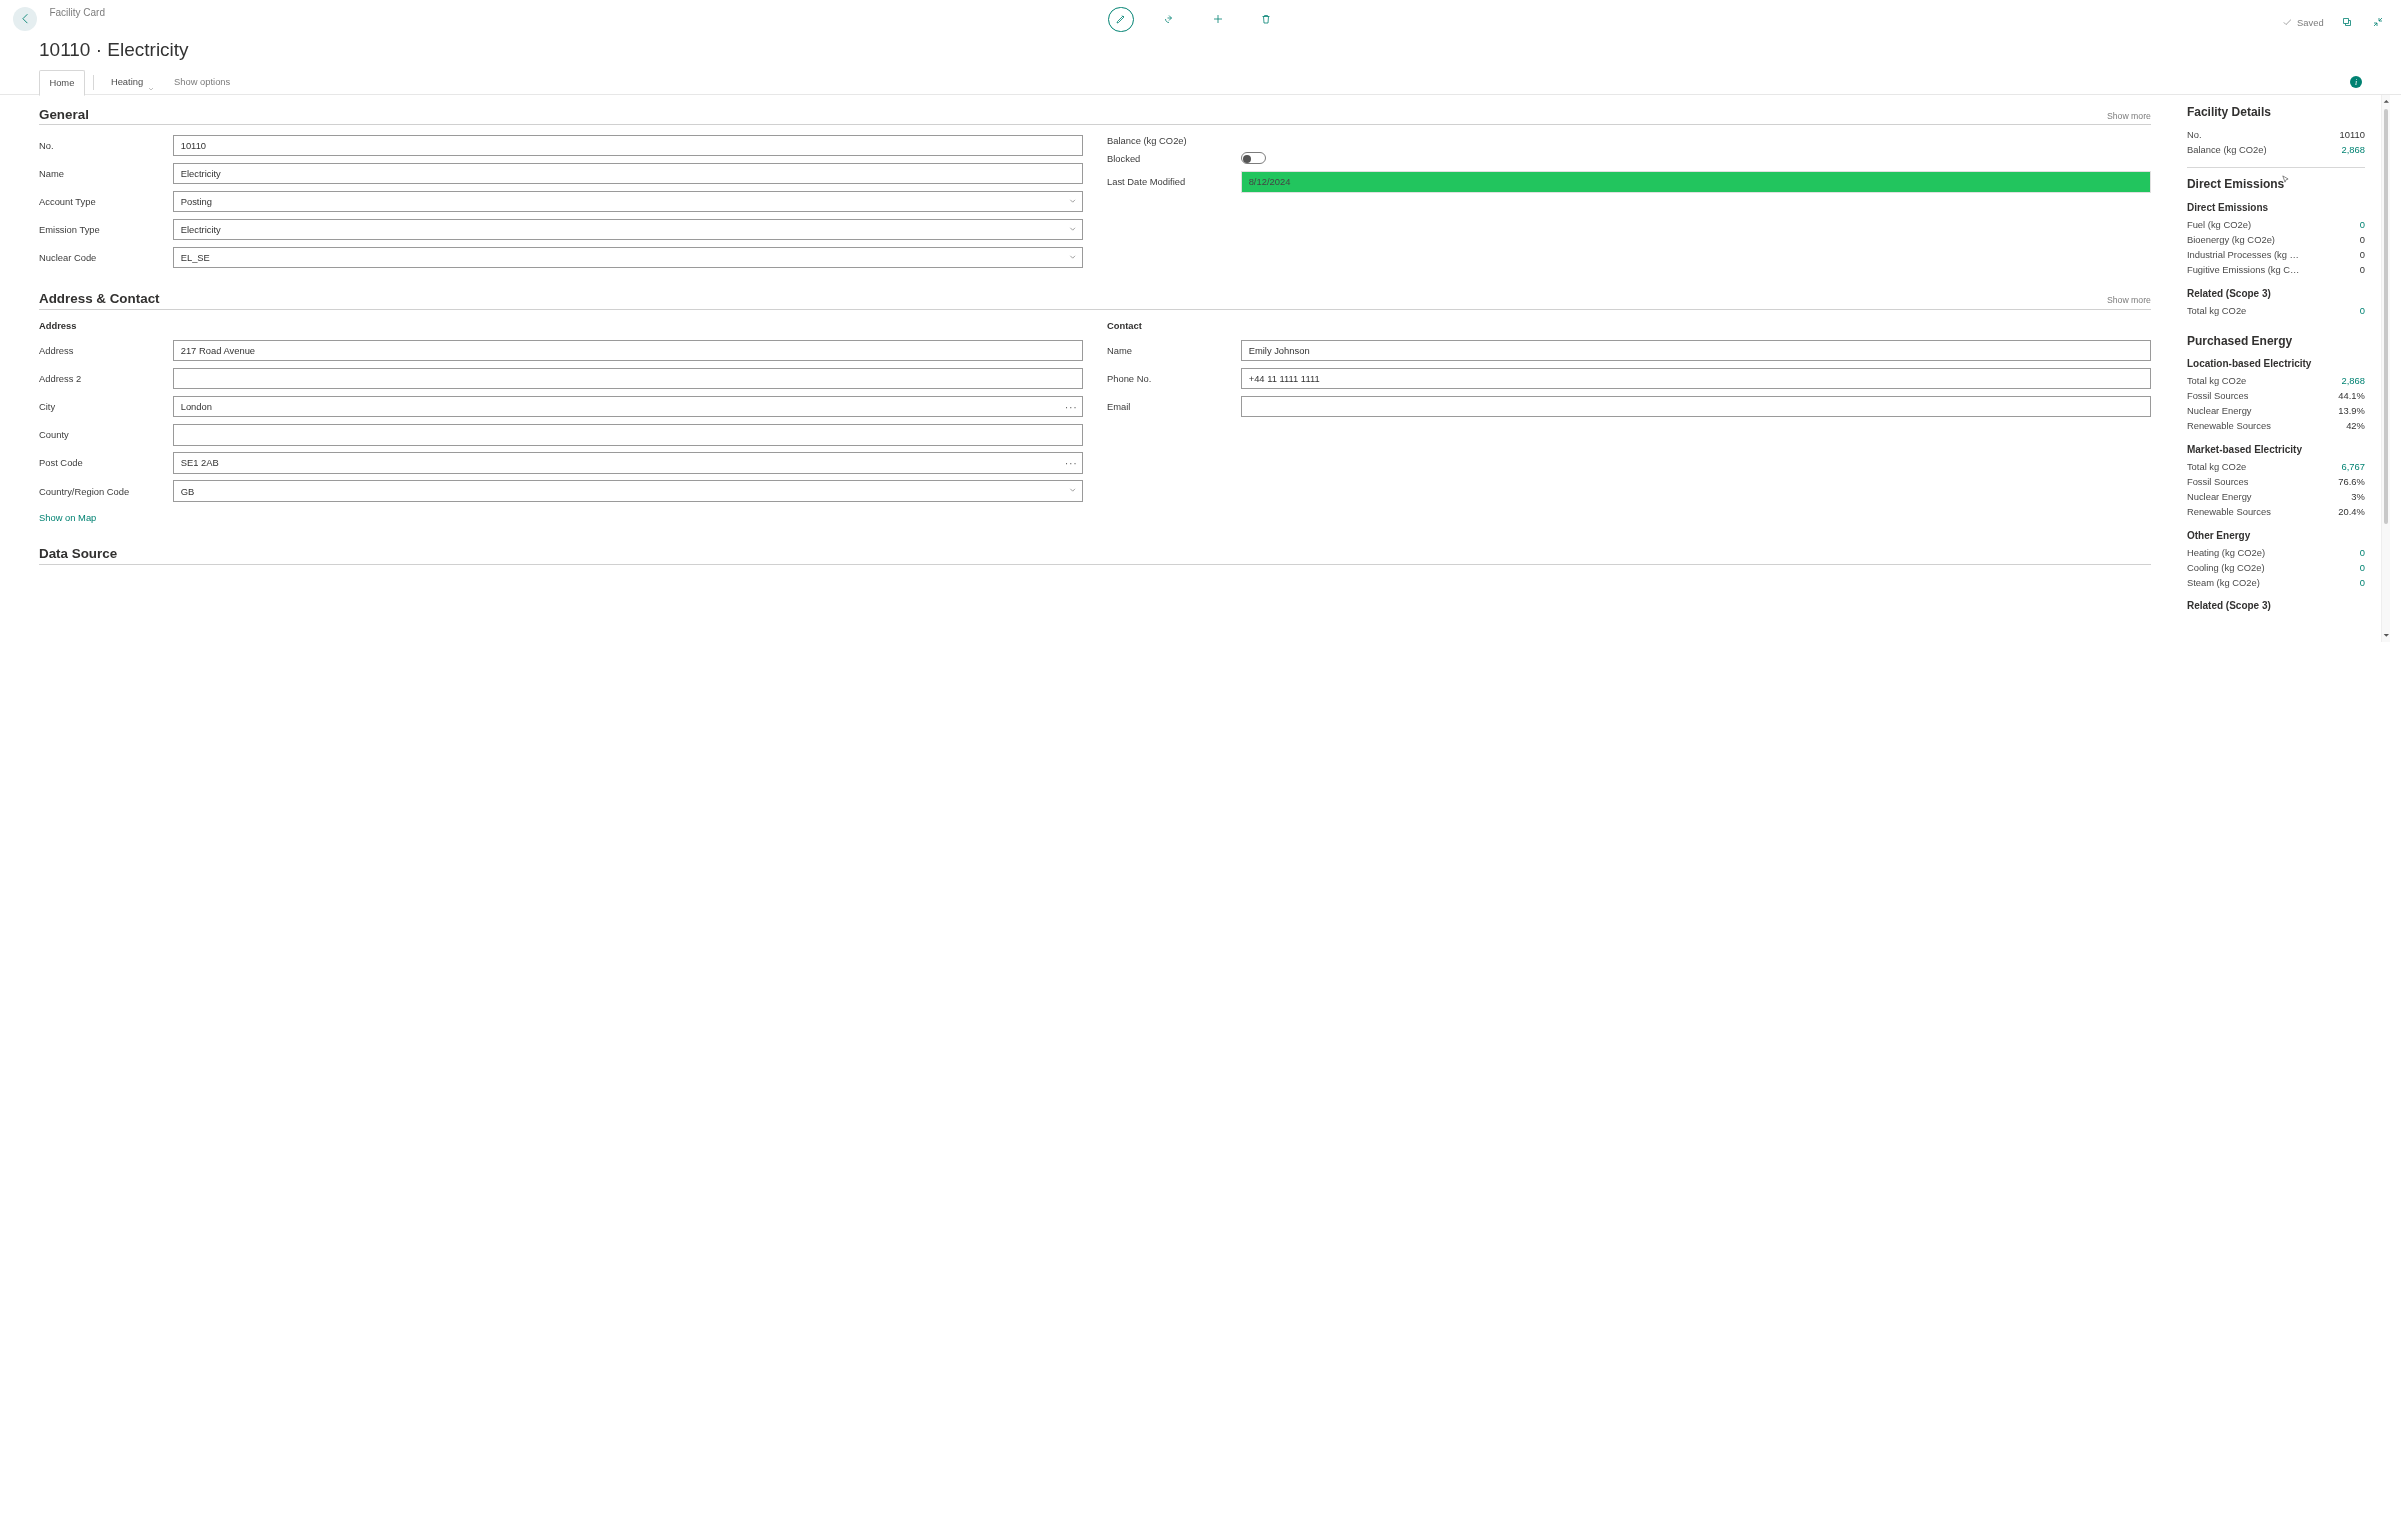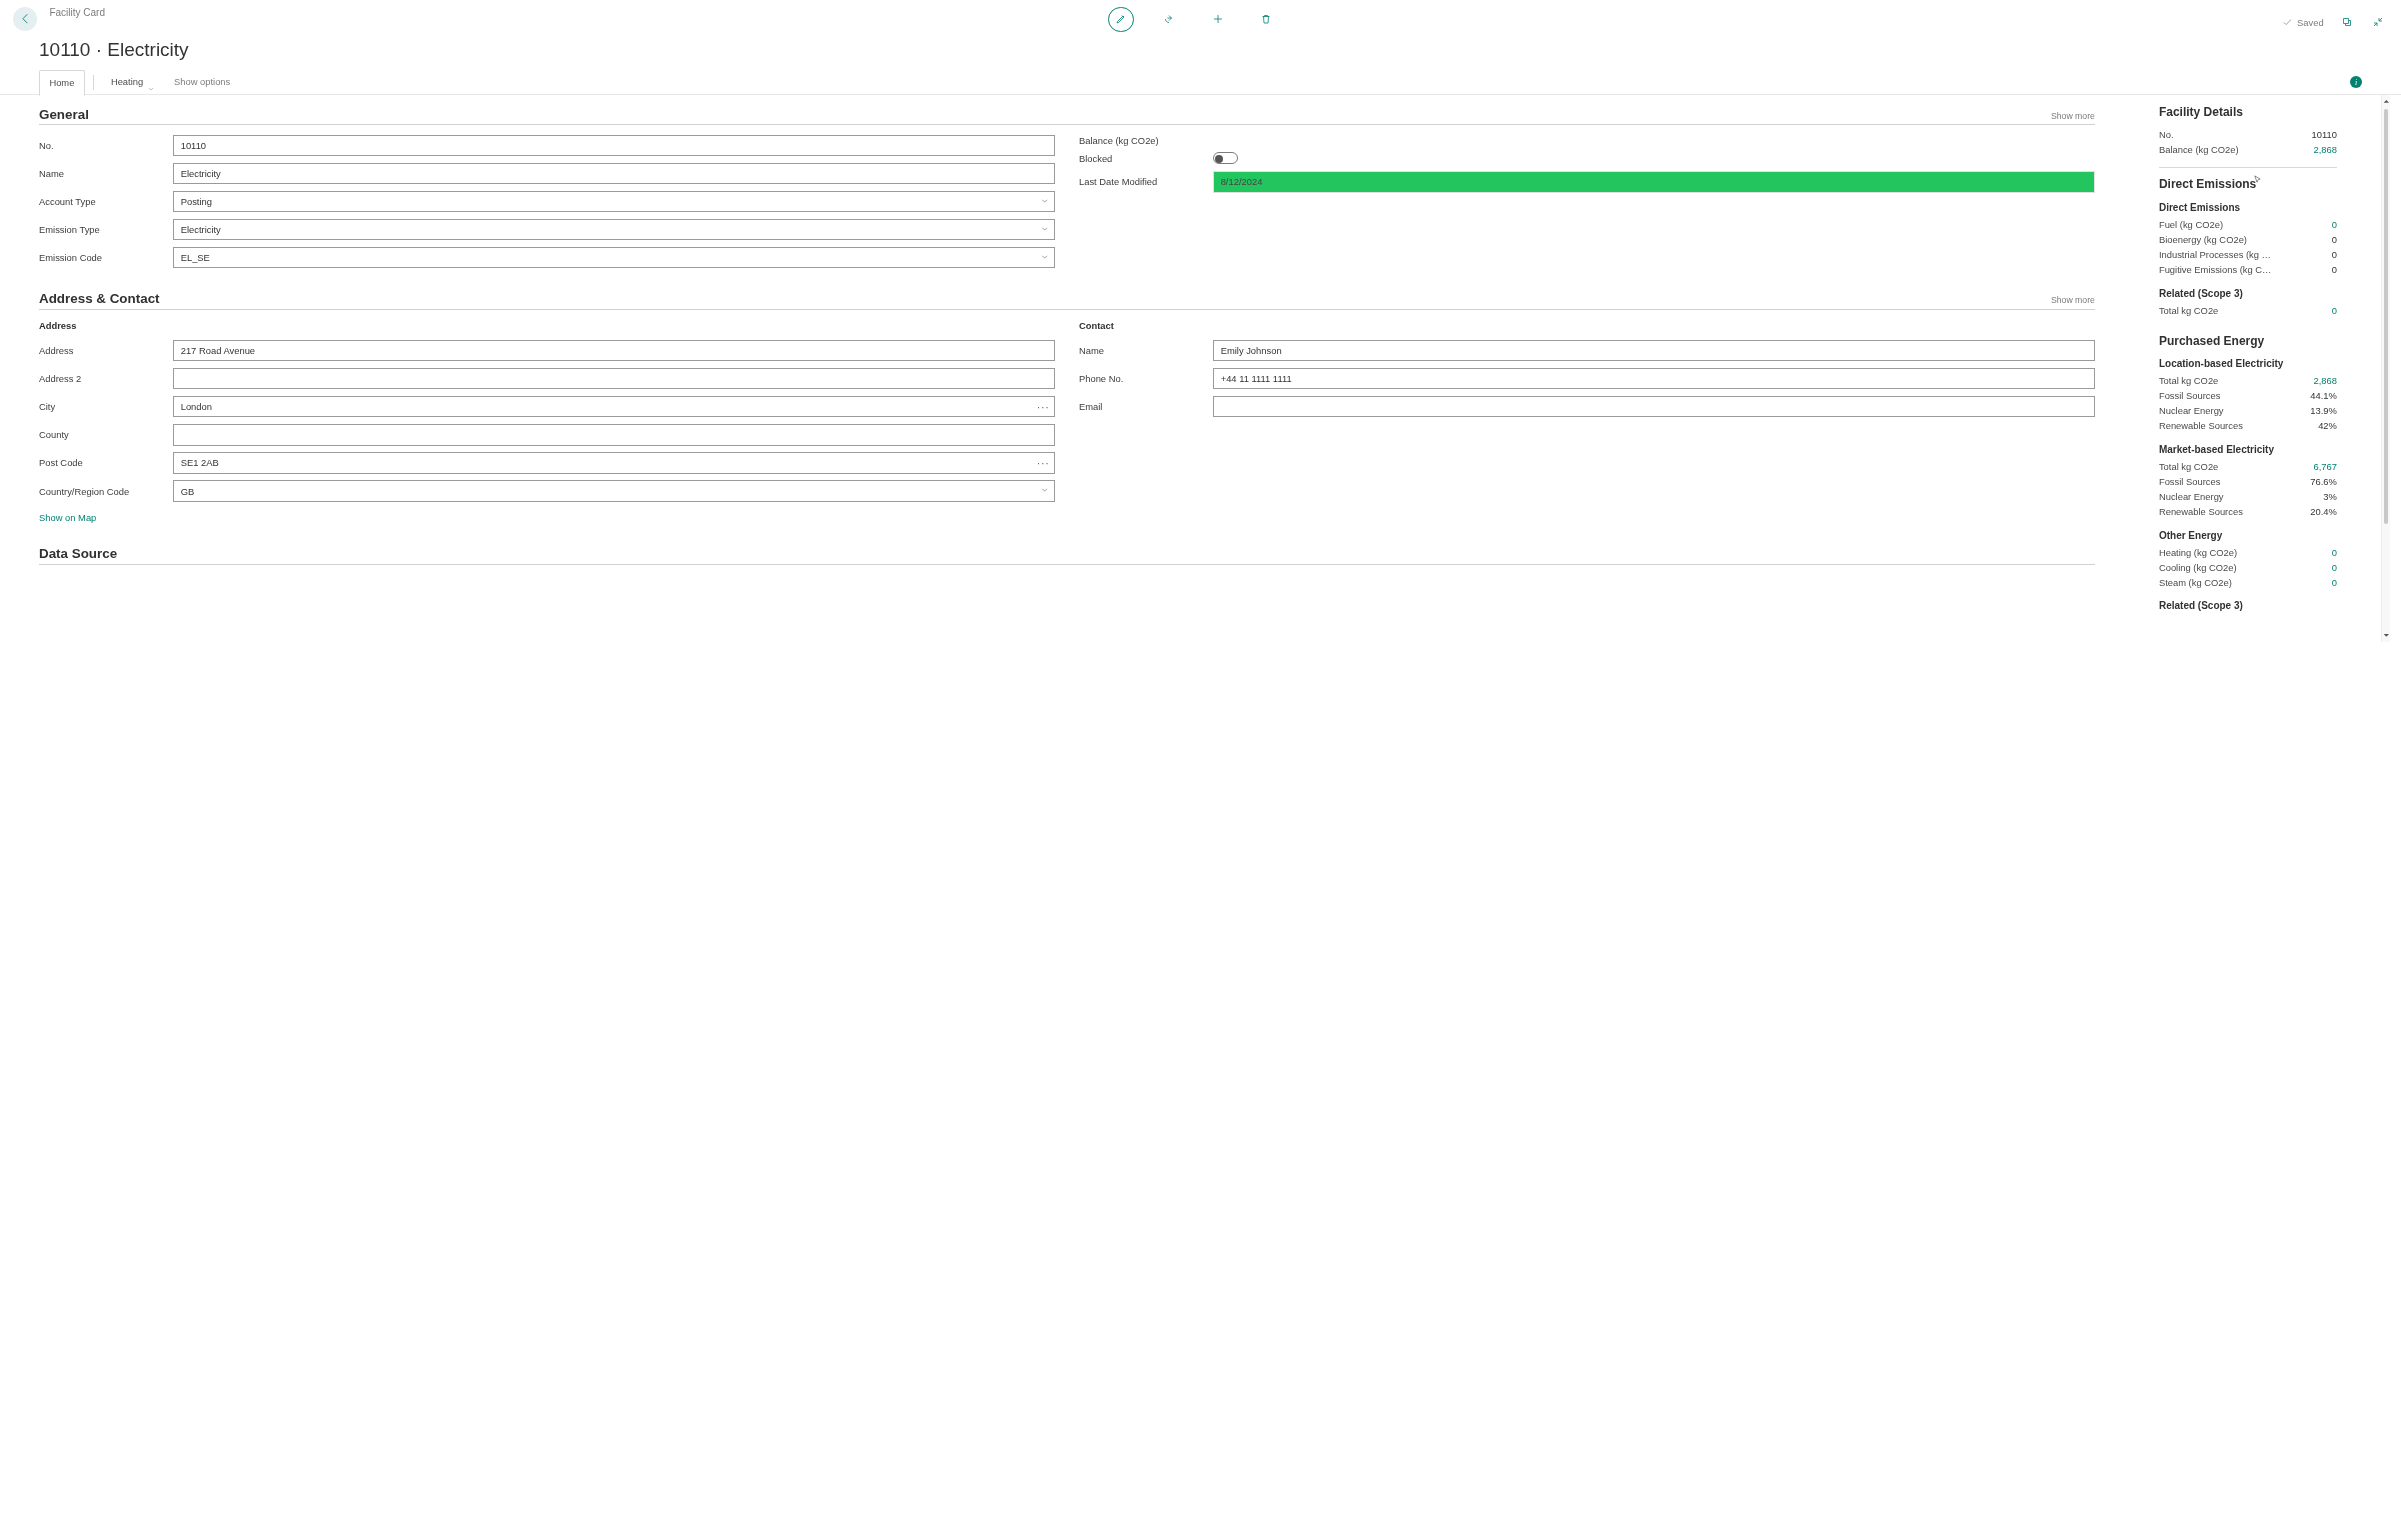--- a/index.html
+++ b/index.html
@@ -25,21 +25,21 @@
   .actionbar { display:flex; align-items:center; gap:0; padding:0 39px; border-bottom:0.7px solid #e7e7e7; height:24px; position:relative; }
   .actionbar .tab { padding:0 9.4px; color:#4d4d4d; cursor:pointer; line-height:24px; }
   .actionbar .tab.sel { border:0.7px solid #d7d7d7; border-bottom-color:#fff; border-radius:2px 2px 0 0; margin-bottom:-0.7px; background:#fff; }
   .actionbar .automate { display:flex; align-items:center; gap:4px; }
   .actionbar .chev { width:8px; height:8px; }
   .actionbar .chev svg { stroke:#8a8a8a; fill:none; stroke-width:1.6; }
   .actionbar .info { margin-left:auto; width:12px; height:12px; border-radius:50%; background:#008272; color:#fff; font-style:italic; font-family:Georgia,serif; font-size:8px; display:flex; align-items:center; justify-content:center; cursor:pointer; }
   .actionbar .sep { width:0.7px; height:14.7px; background:#d7d7d7; margin:0 8px; }
 
   
-  .body { display:flex; padding:0 10.7px 0 39px;gap:28px; }
+  .body { display:flex; padding:0 10.7px 0 39px; }
   .main { flex:1; padding-right:24px; padding-top:12px; padding-bottom:27px; min-width:0; }
   .sidebar { width:206px; padding:9.4px 16px 27px 12px; }
   .scrollbar { width:9.4px; background:#f8f8f8; border-left:0.7px solid #eee; position:relative; }
   .scrollbar .track { position:absolute; left:2px; right:2px; top:14.7px; bottom:14.7px; }
   .scrollbar .thumb { position:absolute; left:0; right:0; top:0; height:80%; background:#c8c8c8; border-radius:2.7px; }
   .scrollbar .arrow { position:absolute; left:0; right:0; height:10.7px; display:flex; align-items:center; justify-content:center; }
   .scrollbar .arrow.up { top:1.3px; } .scrollbar .arrow.down { bottom:1.3px; }
   .scrollbar .arrow svg { width:6.7px; height:6.7px; fill:#555; }
 
   
@@ -172,21 +172,21 @@
                   <path d="M6 9l6 6 6-6"></path>
                 </svg></span></div>
           </div>
         <div class="field">
             <div class="lbl" style="--lbl-w:67px"><span>Emission Type</span></div>
             <div class="ctrl sel-wrap"><input class="inp" value="Electricity" style=""><span class="chev"><svg viewBox="0 0 24 24">
                   <path d="M6 9l6 6 6-6"></path>
                 </svg></span></div>
           </div>
         <div class="field">
-            <div class="lbl" style="--lbl-w:68px"><span>Emission Code</span></div>
+            <div class="lbl" style="--lbl-w:68px"><span>Nuclear Code</span></div>
             <div class="ctrl sel-wrap"><input class="inp" value="EL_SE" style=""><span class="chev"><svg viewBox="0 0 24 24">
                   <path d="M6 9l6 6 6-6"></path>
                 </svg></span></div>
           </div>
       </div>
       <div class="fieldcol">
         <div class="field">
             <div class="lbl" style="--lbl-w:86px"><span>Balance (kg CO2e)</span></div>
           </div>
         <div class="field">

